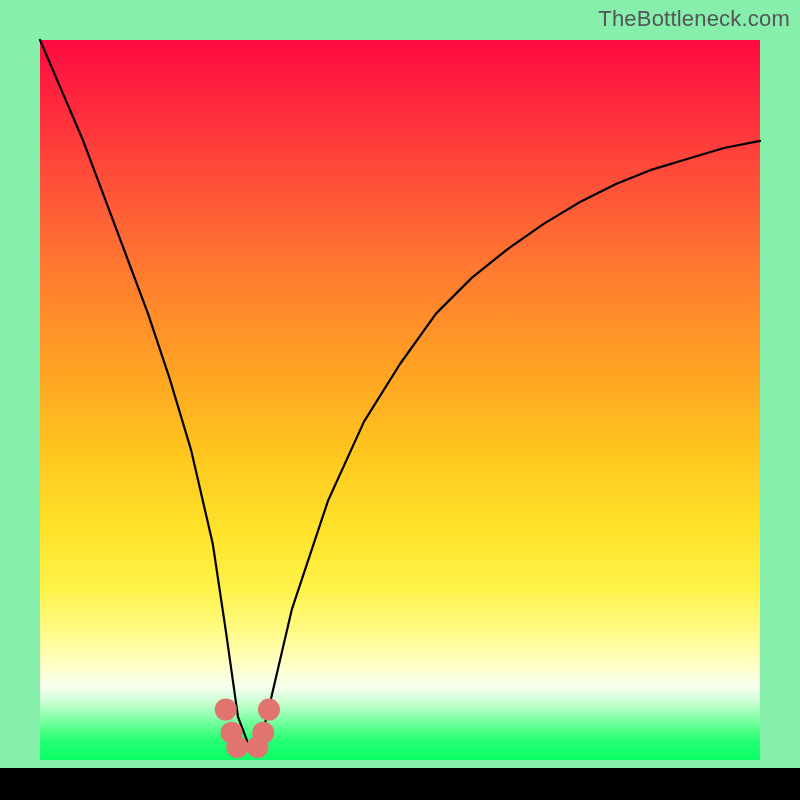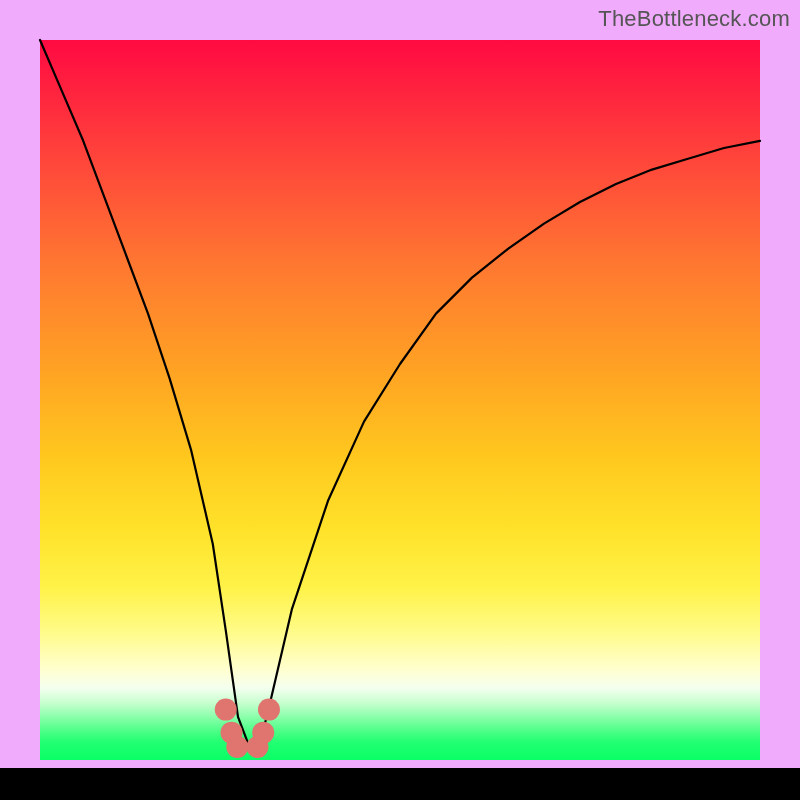--- a/index.html
+++ b/index.html
@@ -9,21 +9,21 @@
     height: 800px;
     background: #000;
     overflow: hidden;
     font-family: Arial, Helvetica, sans-serif;
   }
   .frame {
     position: absolute;
     left: 0; top: 0;
     width: 800px;
     height: 768px;
-    background: #f0abfc;
+    background: #86efac;
   }
   .plot {
     position: absolute;
     left: 40px;
     top: 40px;
     width: 720px;
     height: 720px;
     
     background: linear-gradient(
       to bottom,

